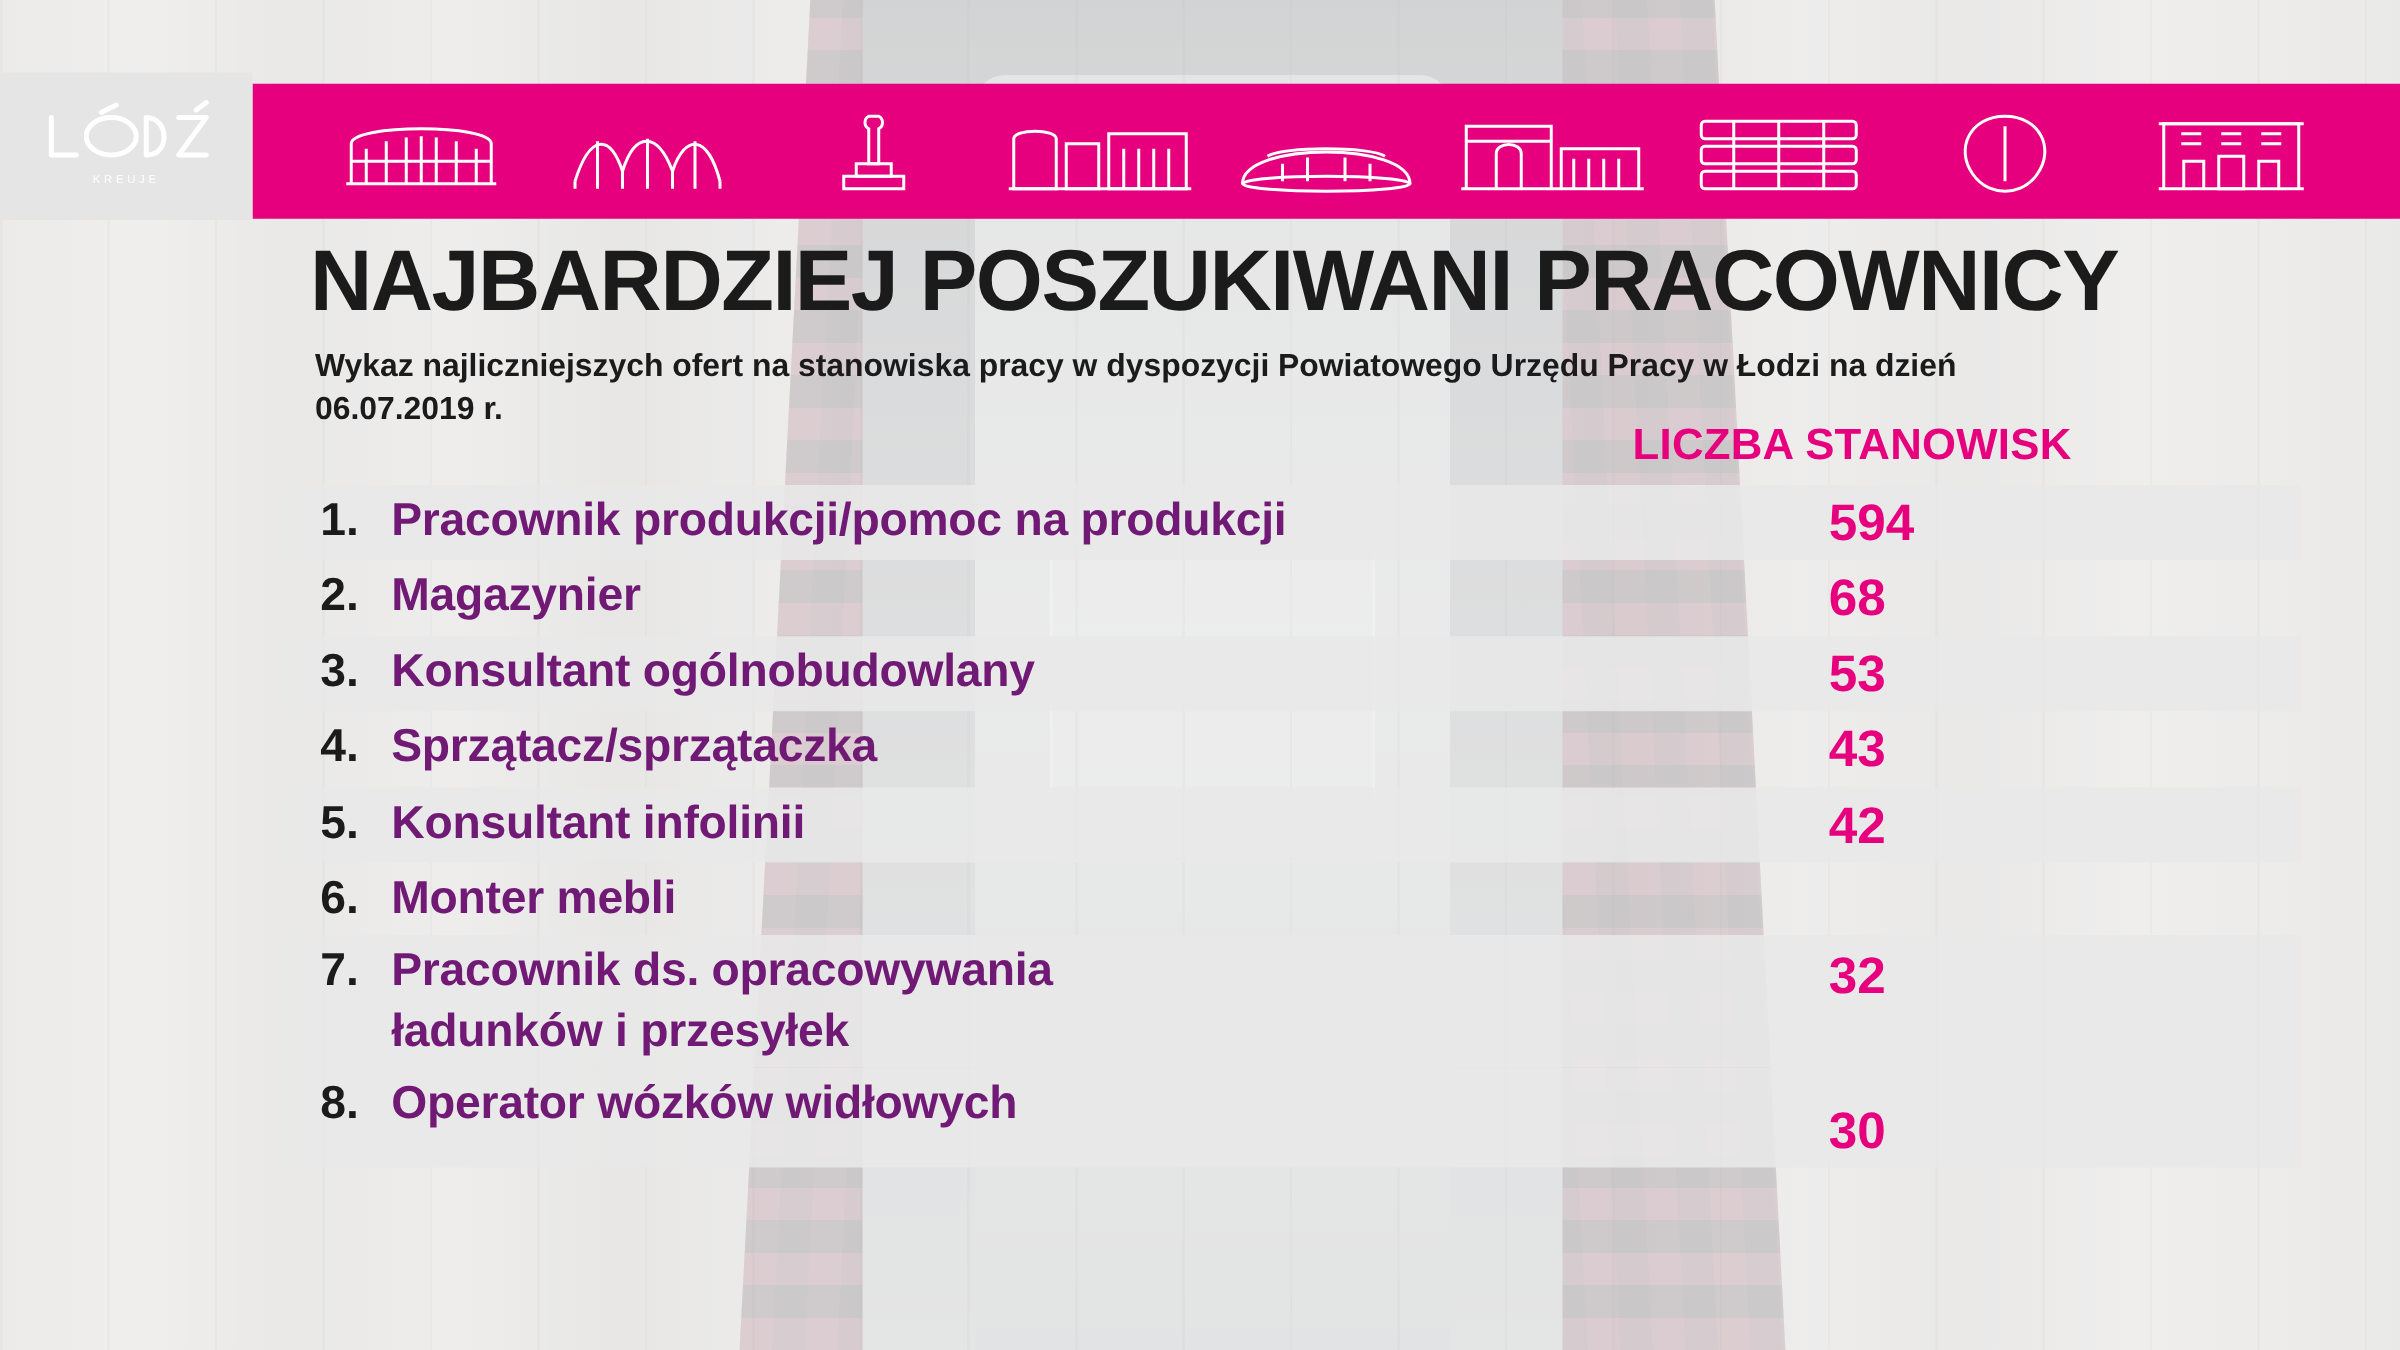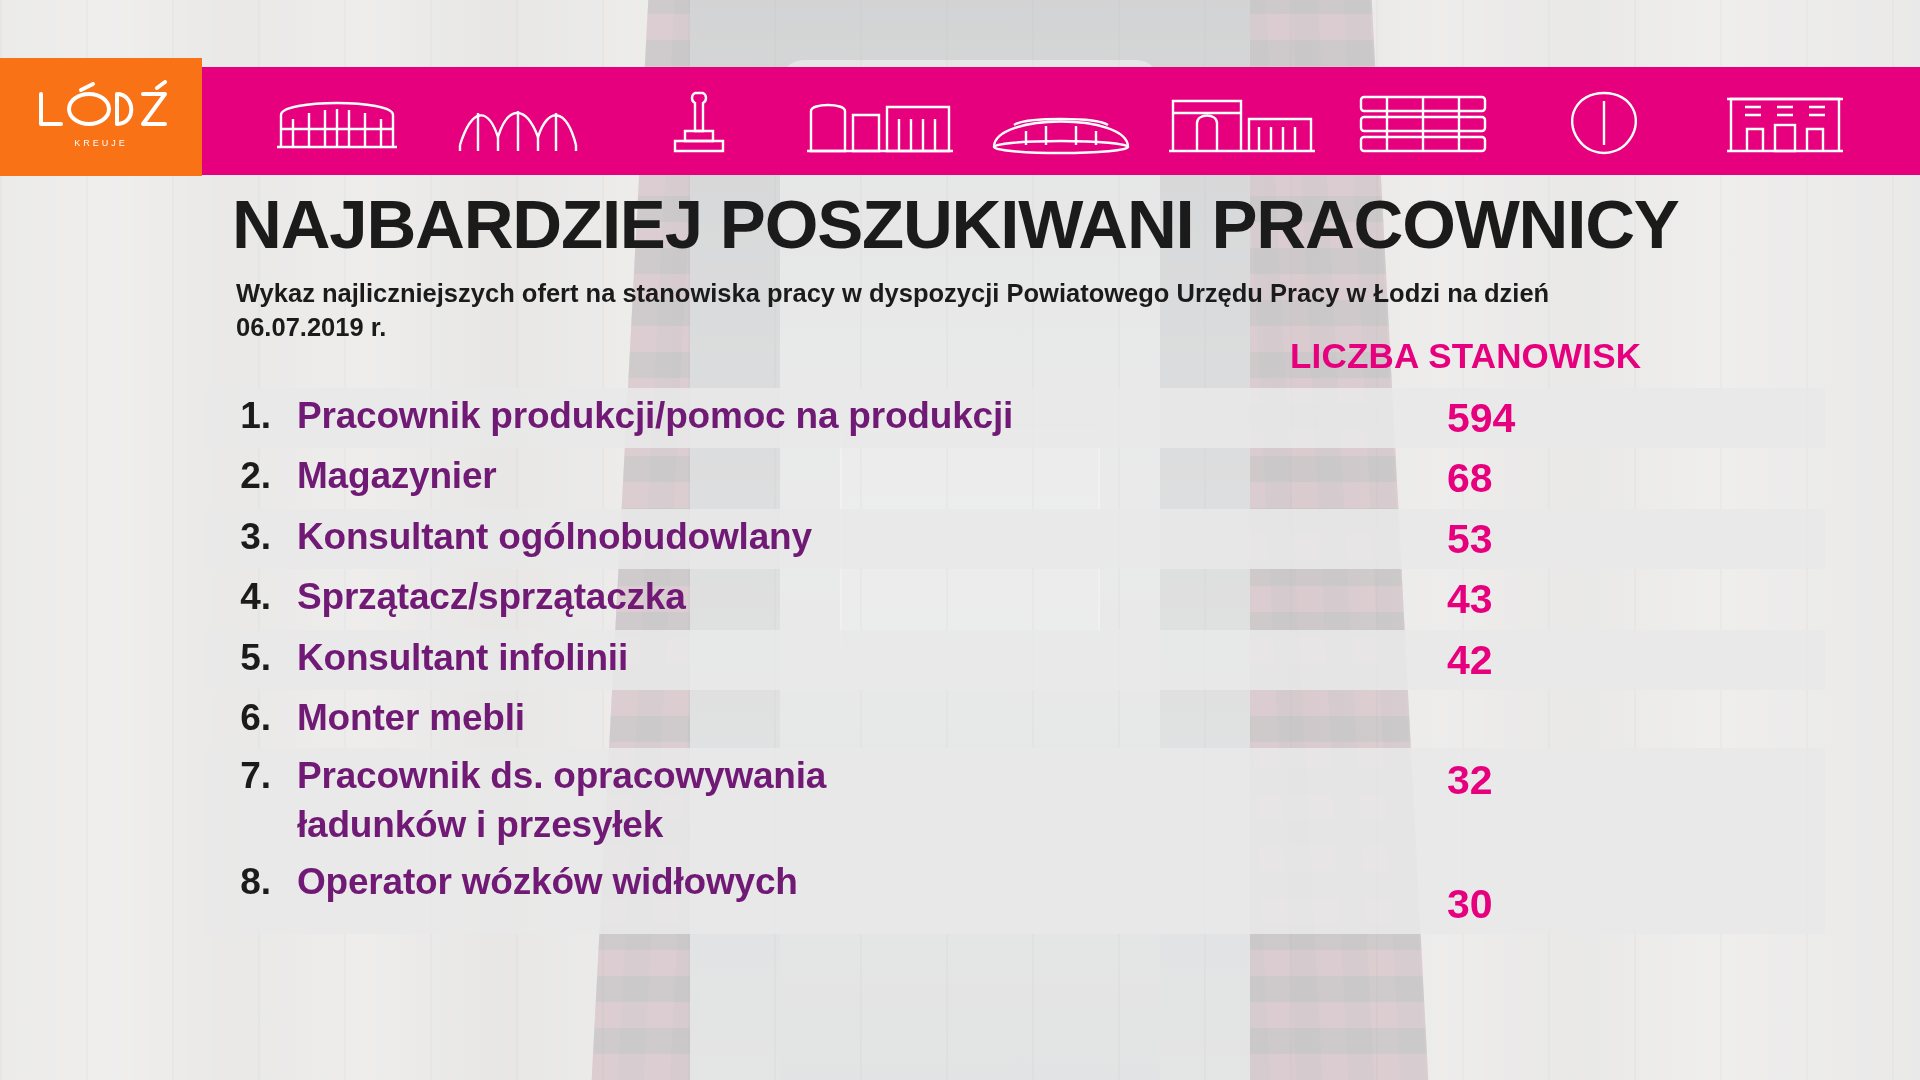--- a/index.html
+++ b/index.html
@@ -68,21 +68,21 @@
   #wash {
     position: absolute; inset: 0;
     background: rgba(255,255,255,0.62);
   }
 
   
   #logo-box {
     position: absolute;
     left: 0; top: 58px;
     width: 202px; height: 118px;
-    background: #f97316;
+    background: #e5e5e5;
     display: flex; align-items: center; justify-content: center;
     z-index: 6;
   }
   #logo-box svg { display: block; }
 
   #magenta-bar {
     position: absolute;
     left: 202px; top: 67px;
     width: 1718px; height: 108px;
     background: #e6007e;
@@ -97,21 +97,21 @@
     display: flex;
     align-items: center;
     justify-content: center;
     height: 100%;
   }
   .landmark svg { display: block; }
 
   
   #content {
     position: absolute;
-    left: 0; top: 176px;
+    left: 16px; top: 176px;
     width: 1524px; height: 904px;
     z-index: 7;
   }
 
   #title {
     position: absolute;
     left: 232px; top: 14px;
     width: 1680px;
     font-size: 69px;
     font-weight: 800;

